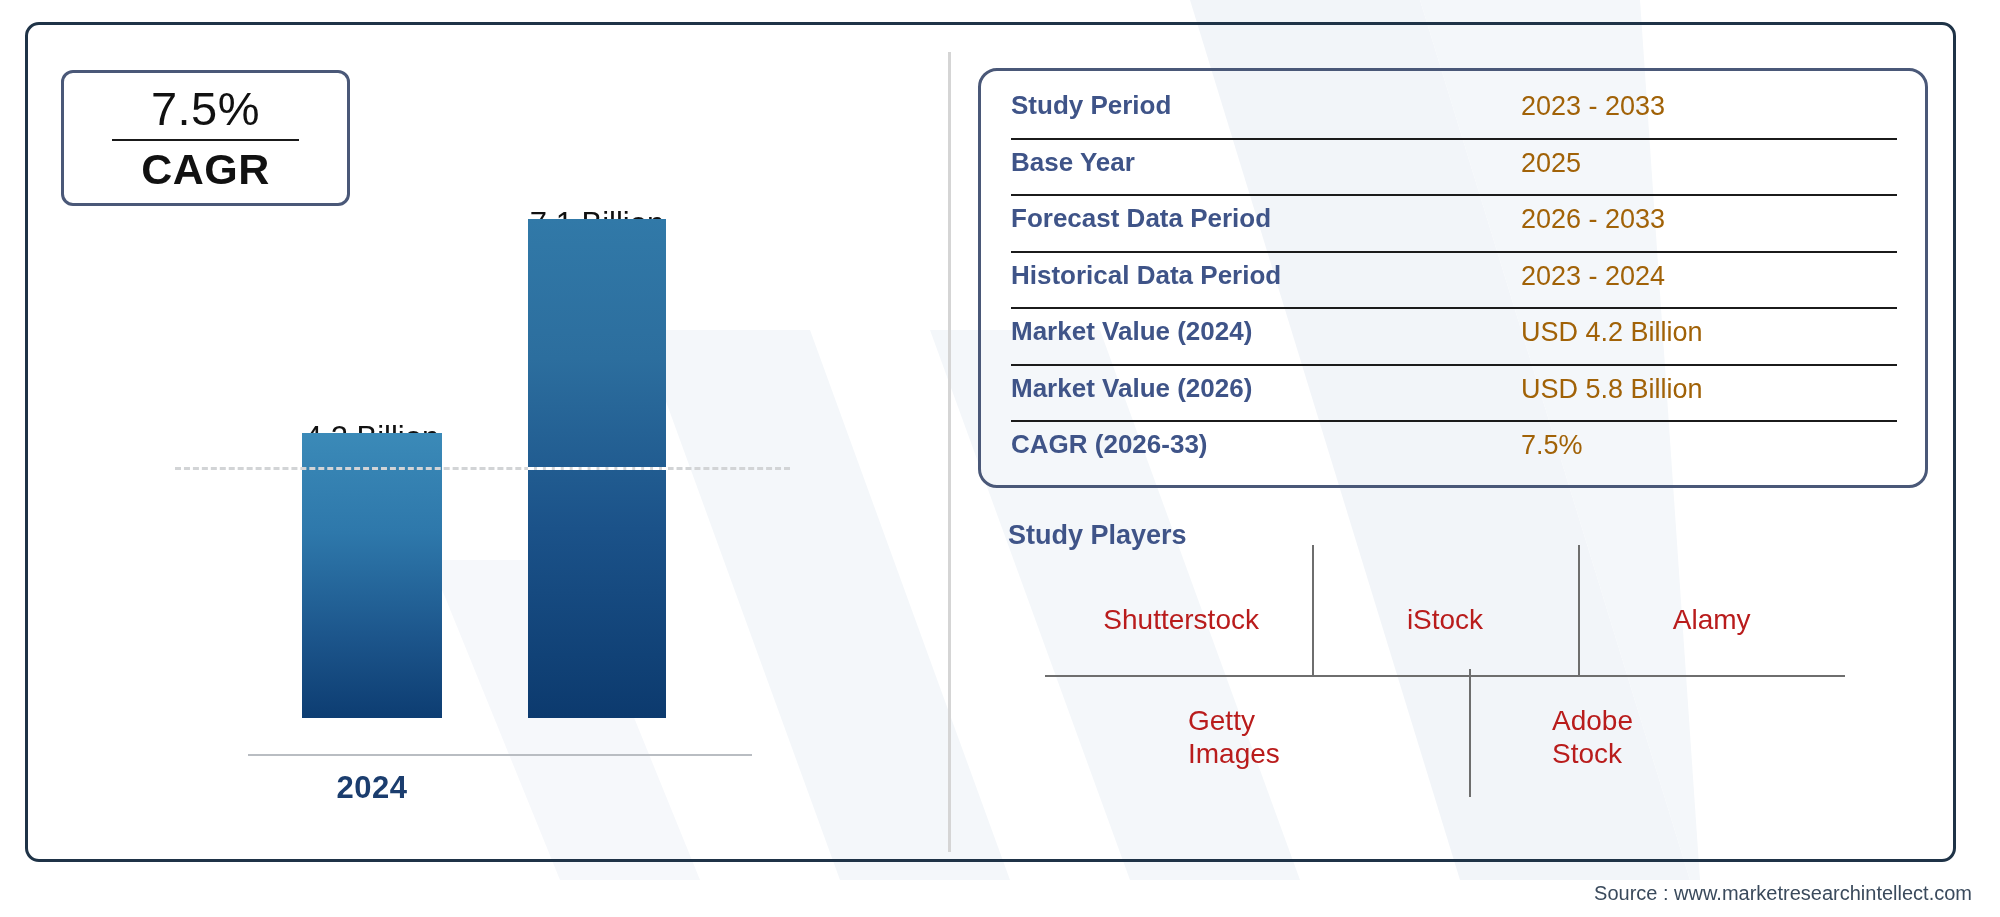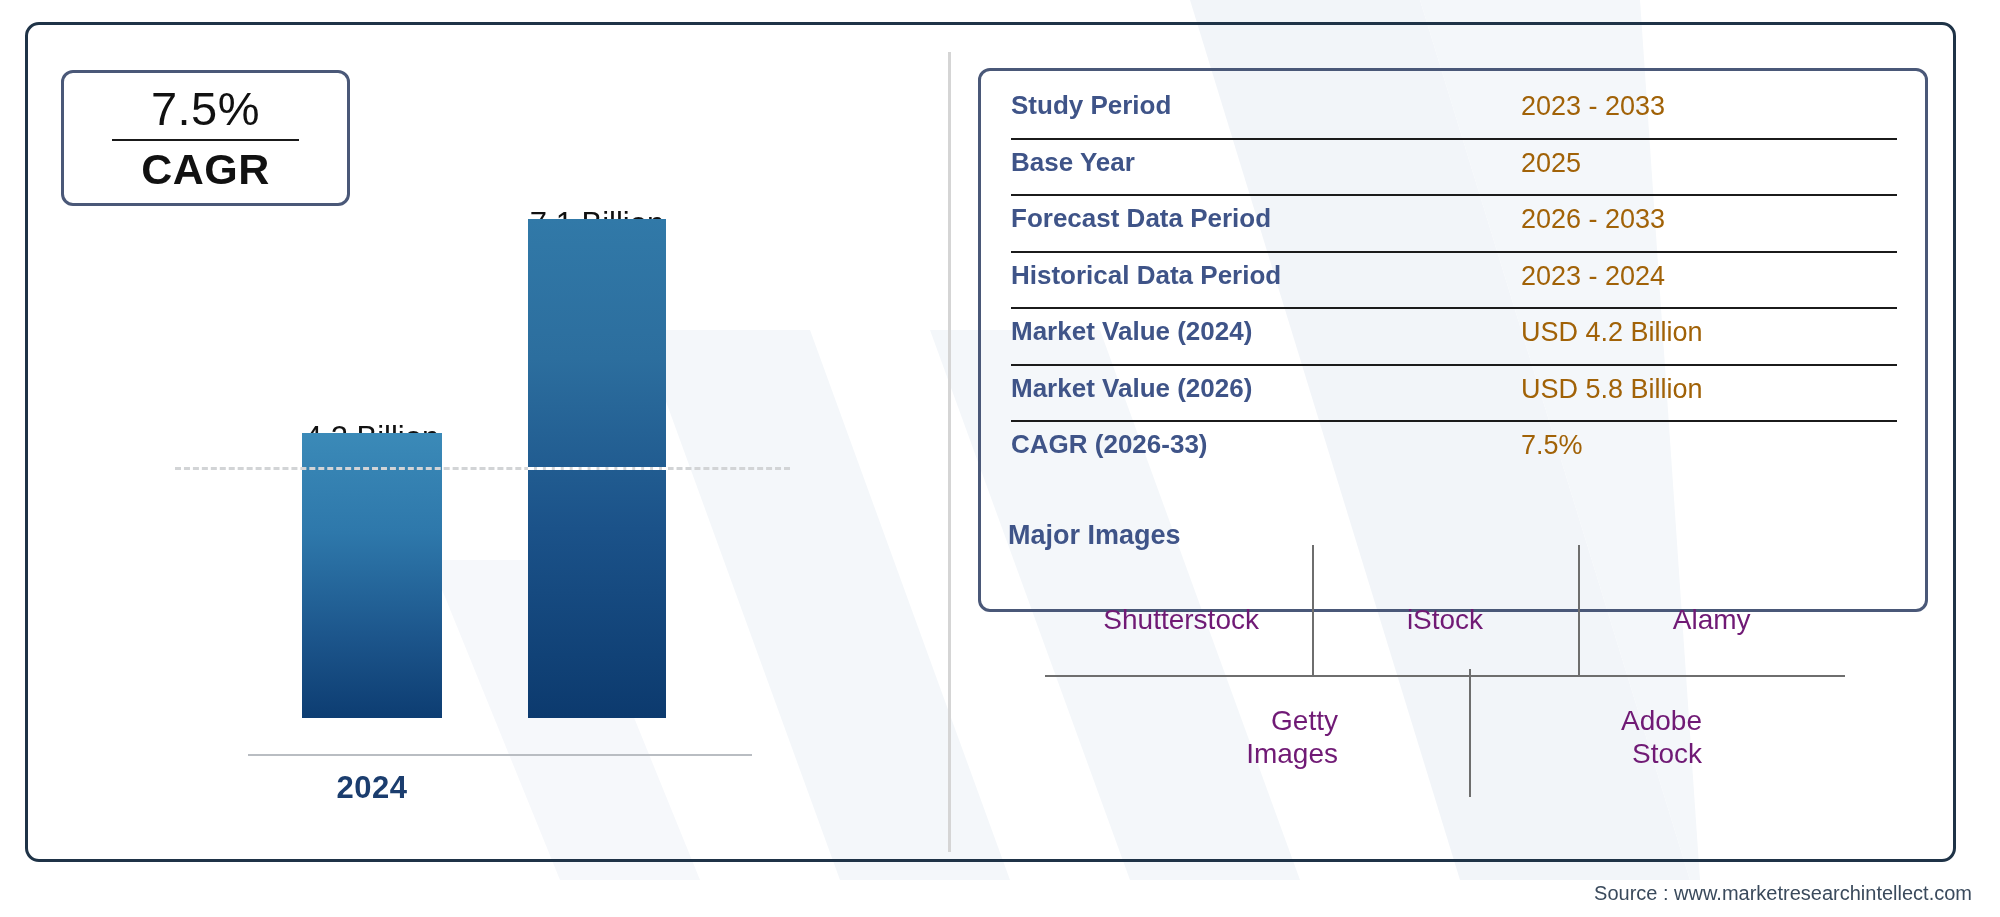--- a/index.html
+++ b/index.html
@@ -167,23 +167,23 @@
     background: #d5d5d5;
     z-index: 2;
   }
 
   
   .info-card {
     position: absolute;
     left: 978px;
     top: 68px;
     width: 950px;
-    height: 544px;
+    height: 420px;
     border: 3px solid #4a5878;
-    border-radius: 12px;
+    border-radius: 19px;
     box-sizing: border-box;
     padding: 12px 28px 10px 30px;
     z-index: 3;
   }
   .info-row {
     display: flex;
     align-items: flex-start;
     height: 56.5px;
     border-bottom: 2px solid #1b1b1b;
     padding-top: 8px;
@@ -226,22 +226,22 @@
     position: relative;
   }
   .players-row-1 { height: 110px; border-bottom: 2px solid #6e6e6e; }
   .players-row-2 { height: 120px; gap: 48px; }
   .player-cell {
     flex: 1 1 0;
     display: flex;
     align-items: center;
     justify-content: center;
     font-size: 28px;
-    color: #701a75;
-    text-align: right;
+    color: #b91c1c;
+    text-align: left;
     line-height: 1.18;
     padding: 0 6px;
     box-sizing: border-box;
     position: relative;
   }
   .player-cell .cell-text {
     max-width: 150px;
     display: block;
   }
   .players-row-1 .player-cell + .player-cell::before {
@@ -347,21 +347,21 @@
       <div class="info-val">USD 5.8 Billion</div>
     </div>
 
     <div class="info-row">
       <div class="info-key">CAGR (2026-33)</div>
       <div class="info-val">7.5%</div>
     </div>
 
   </div>
 
-  <div class="players-title">Major Images</div>
+  <div class="players-title">Study Players</div>
 
   <div class="players-grid">
     <div class="players-row players-row-1">
       <div class="player-cell">
         <span class="cell-text">Shutterstock</span>
       </div>
       <div class="player-cell">
         <span class="cell-text">iStock</span>
       </div>
       <div class="player-cell">

